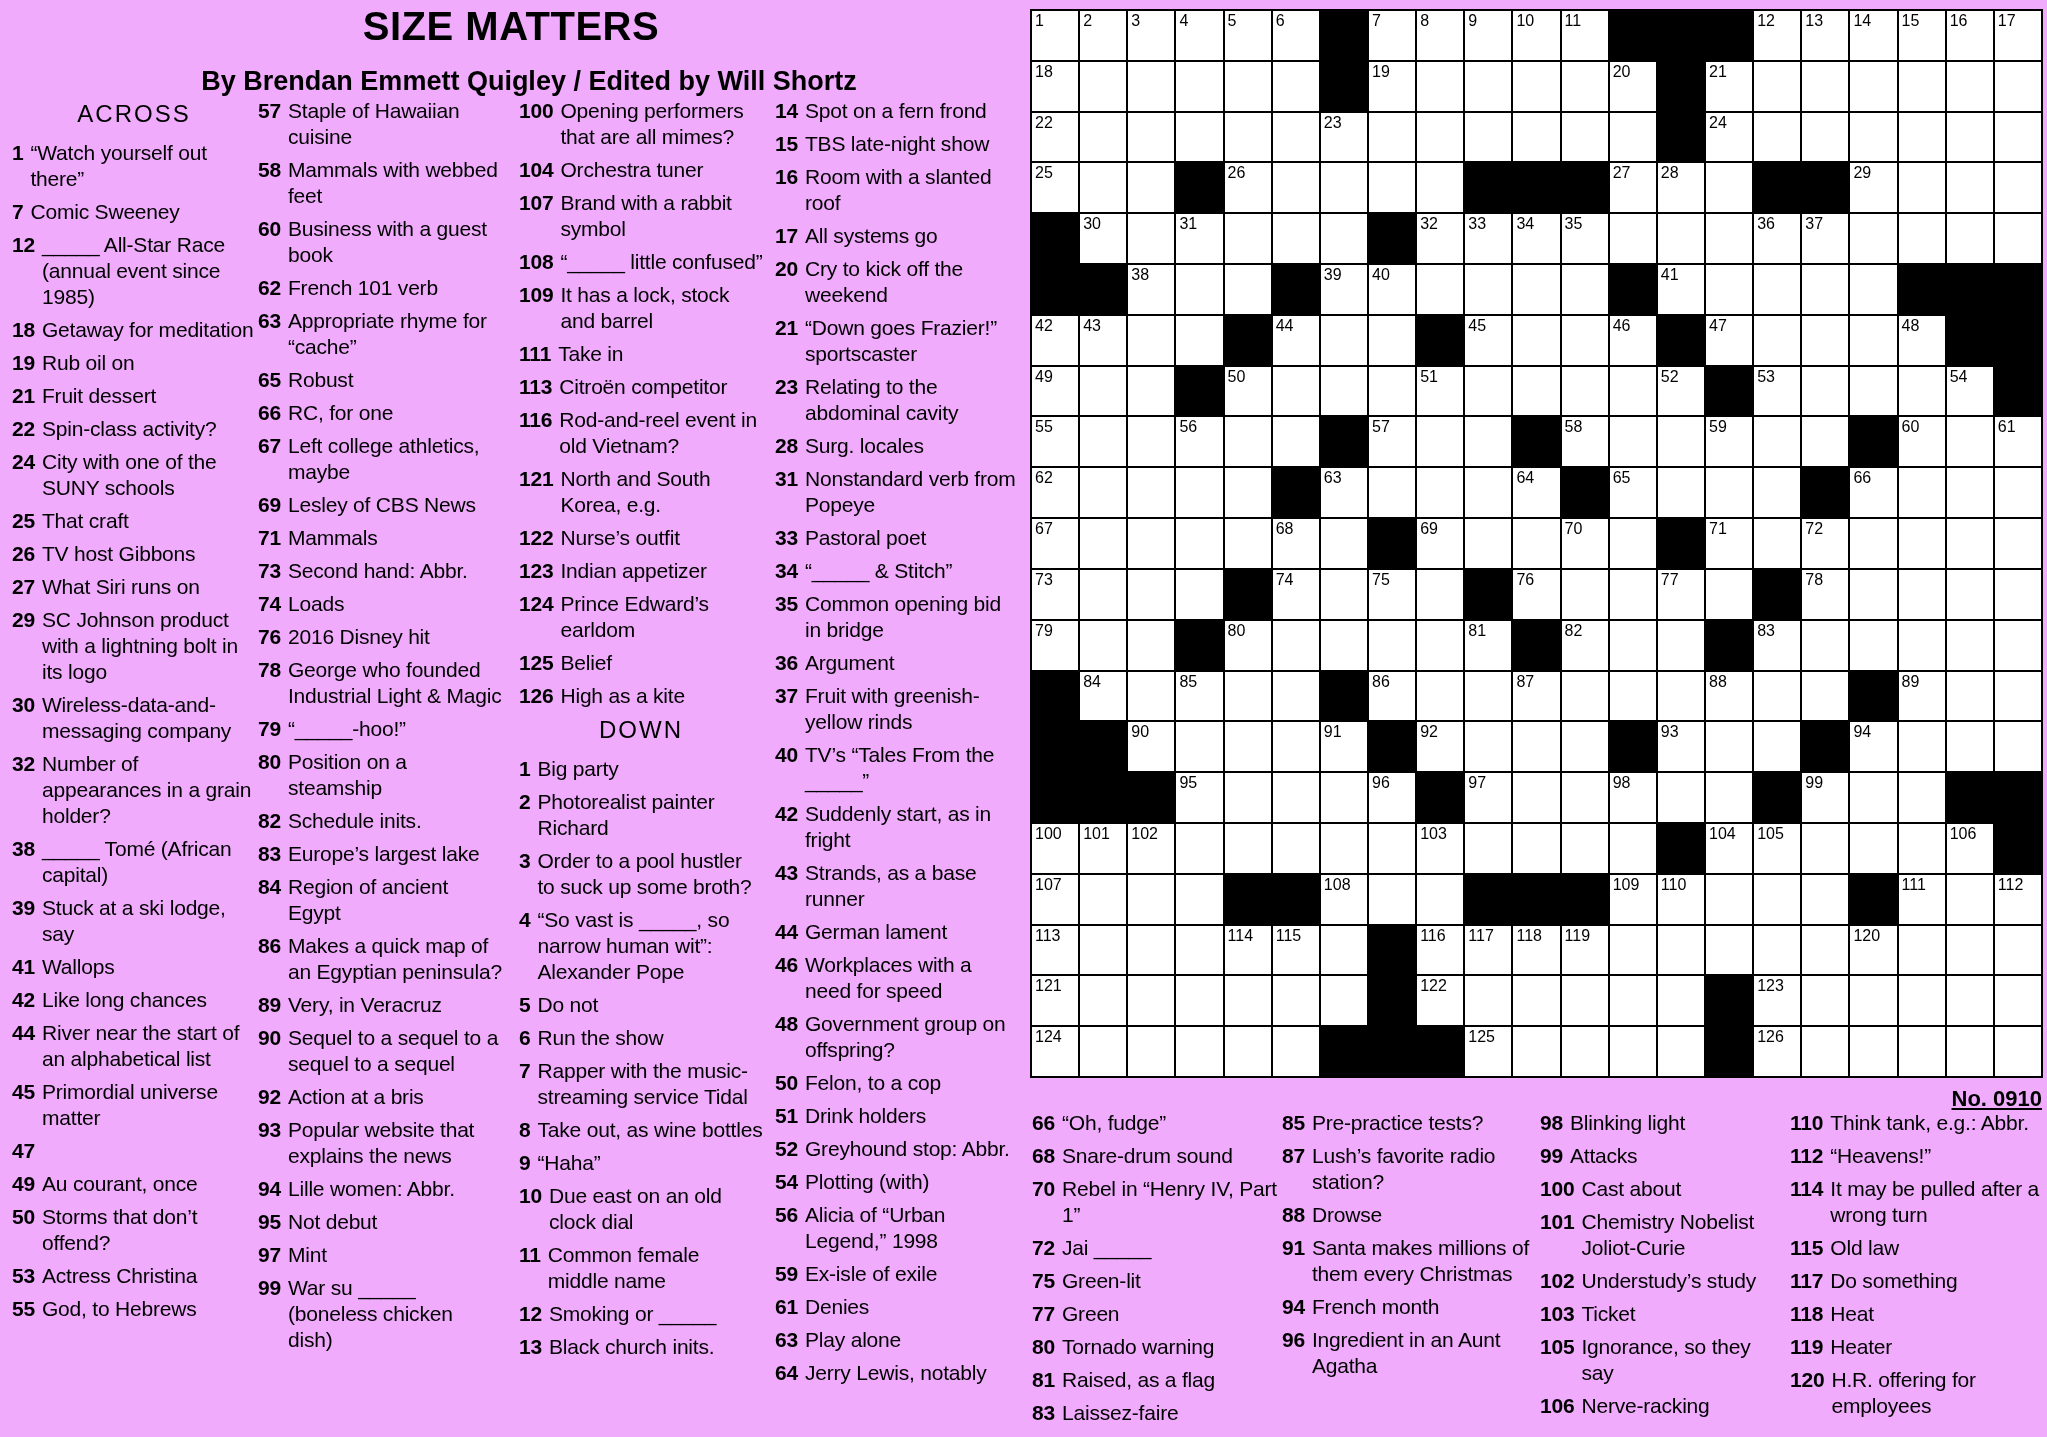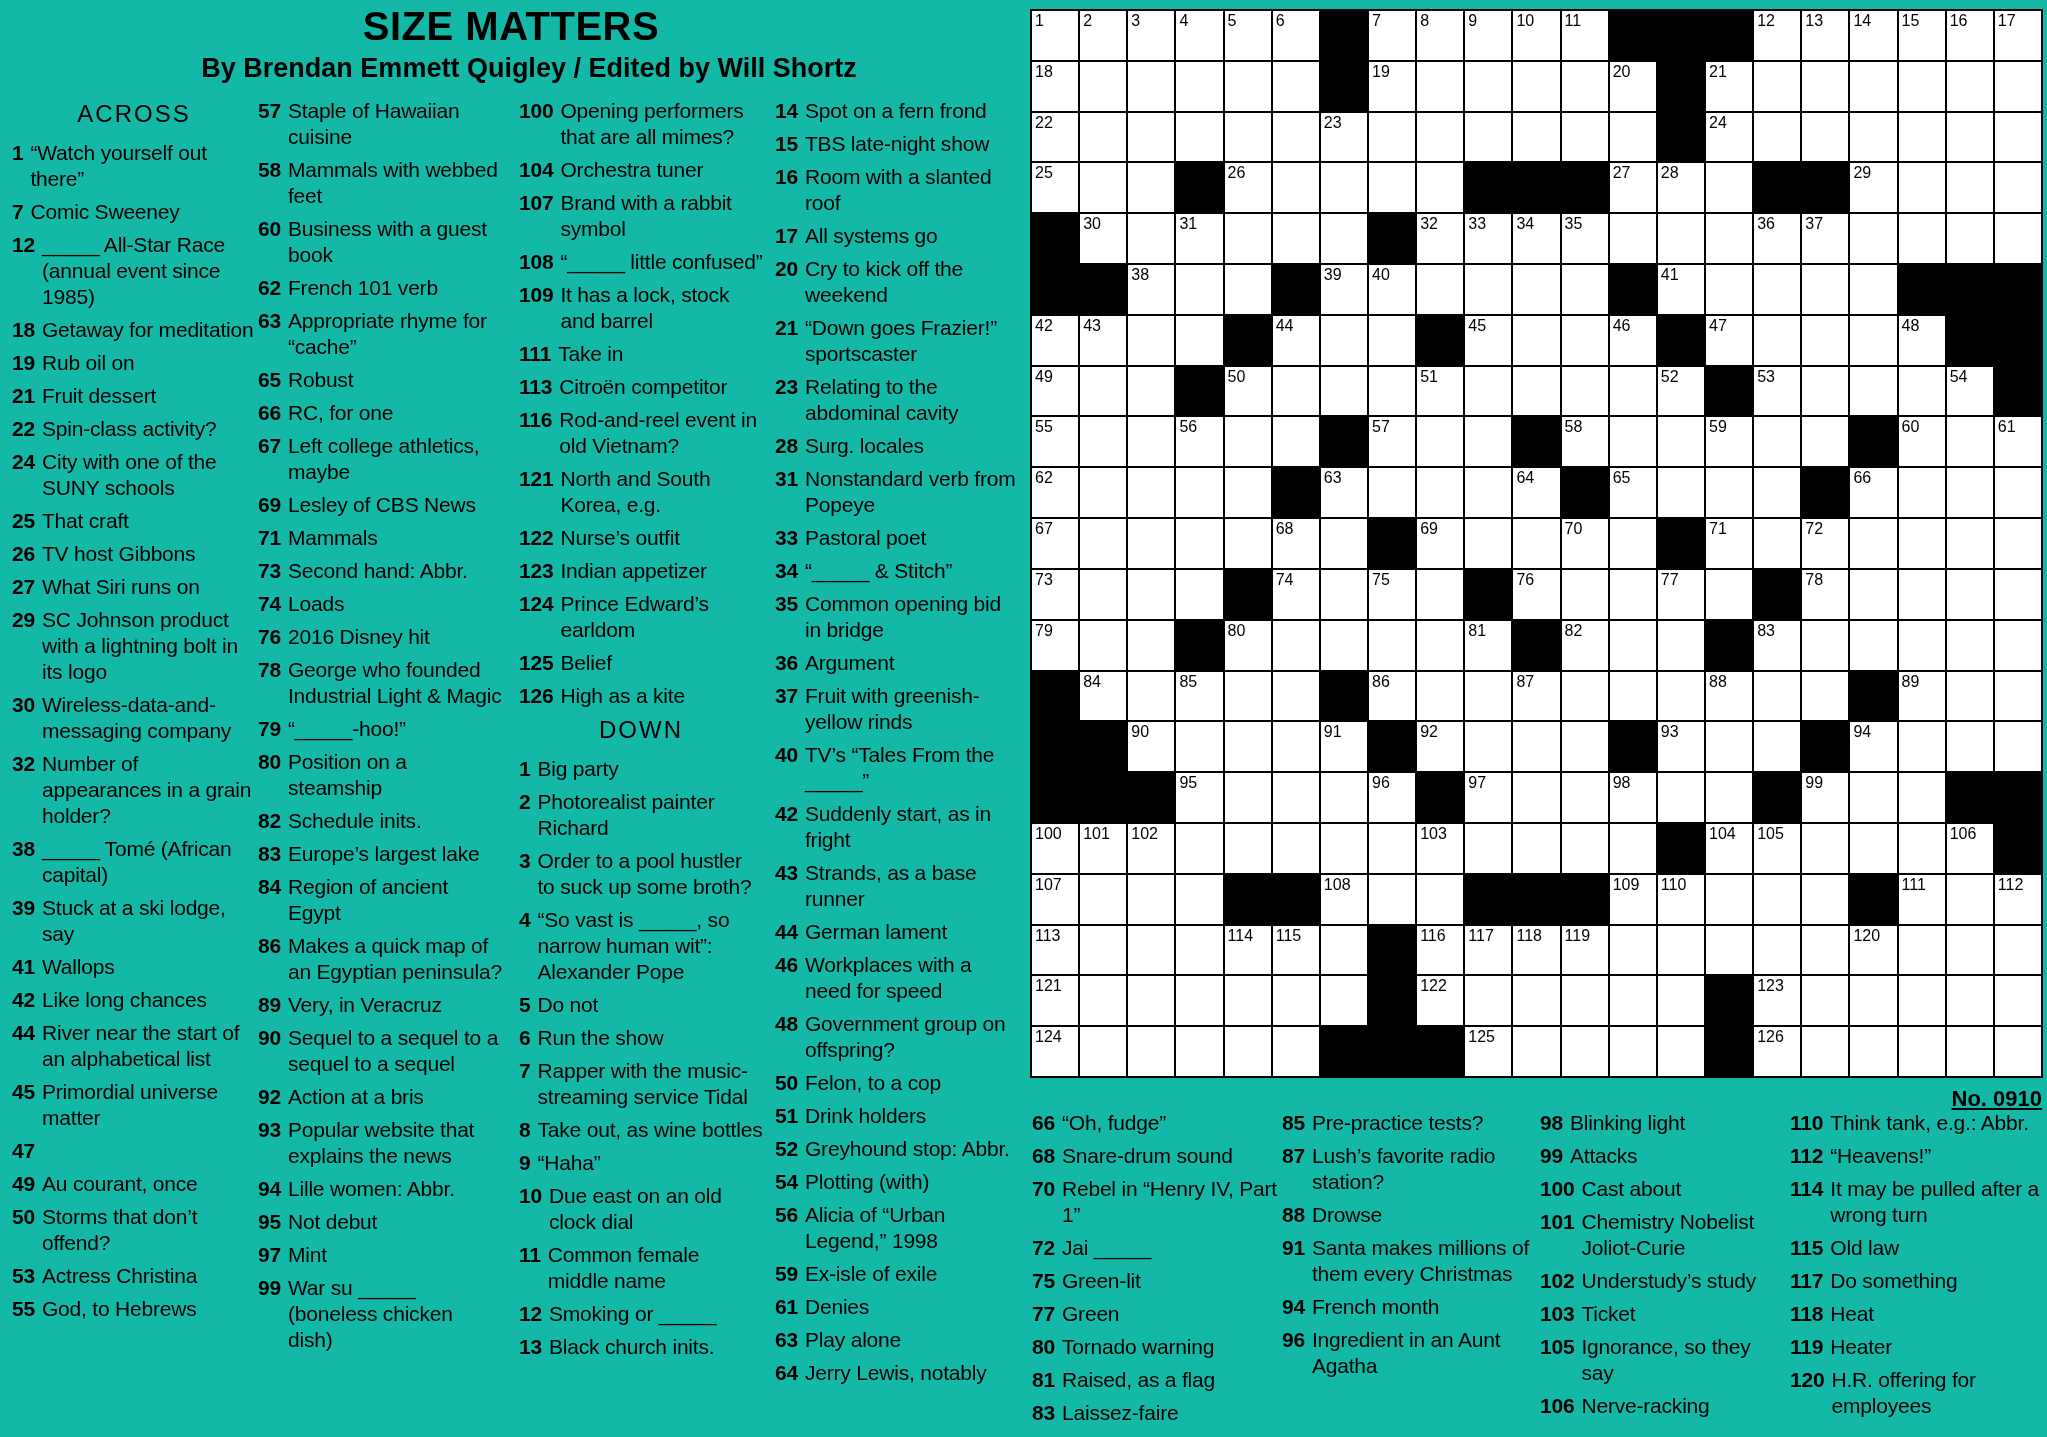--- a/index.html
+++ b/index.html
@@ -1,23 +1,23 @@
 <!DOCTYPE html>
 <html><head>
 <meta charset="utf-8">
 <style>
   html,body { margin:0; padding:0; background:#fff; }
   .page {
     position:relative; width:2047px; height:1437px;
-    background:#14b8a6; color:#000; overflow:hidden;
+    background:#f0abfc; color:#000; overflow:hidden;
     font-family:"Liberation Sans", sans-serif;
   }
   .header { position:absolute; left:0; top:4px; width:1022px; text-align:center; }
   .title { font-size:40px; font-weight:bold; line-height:1.1; letter-spacing:0.5px; }
-  .byline { font-size:27px; font-weight:bold; margin-top:5px;padding-left:36px; }
+  .byline { font-size:27px; font-weight:bold; margin-top:18px;padding-left:36px; }
 
   .clue-col { position:absolute; top:98px; width:244px; }
   #col1 { left:12px; }
   #col2 { left:258px; }
   #col3 { left:519px; }
   #col4 { left:775px; }
   #col5 { left:1032px; top:1110px; width:248px; }
   #col6 { left:1282px; top:1110px; width:252px; }
   #col7 { left:1540px; top:1110px; width:248px; }
   #col8 { left:1790px; top:1110px; width:254px; }

